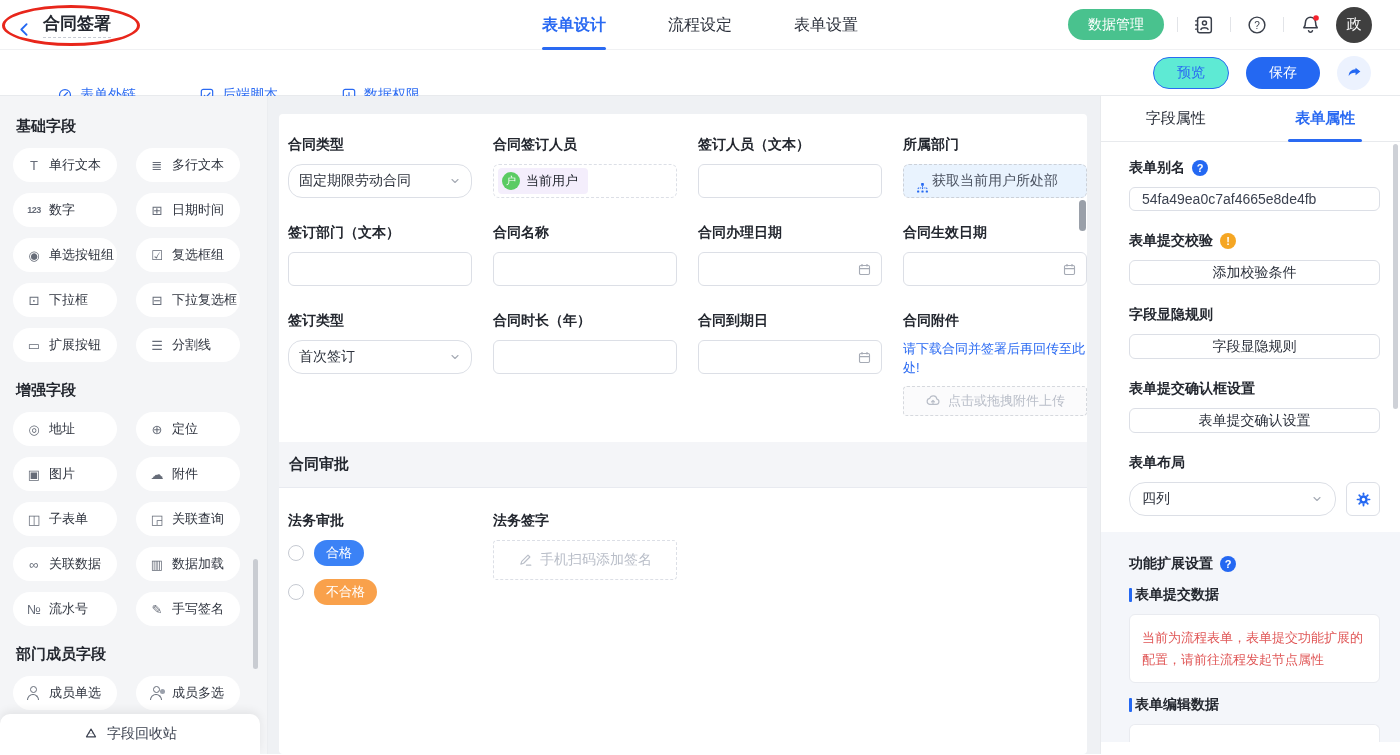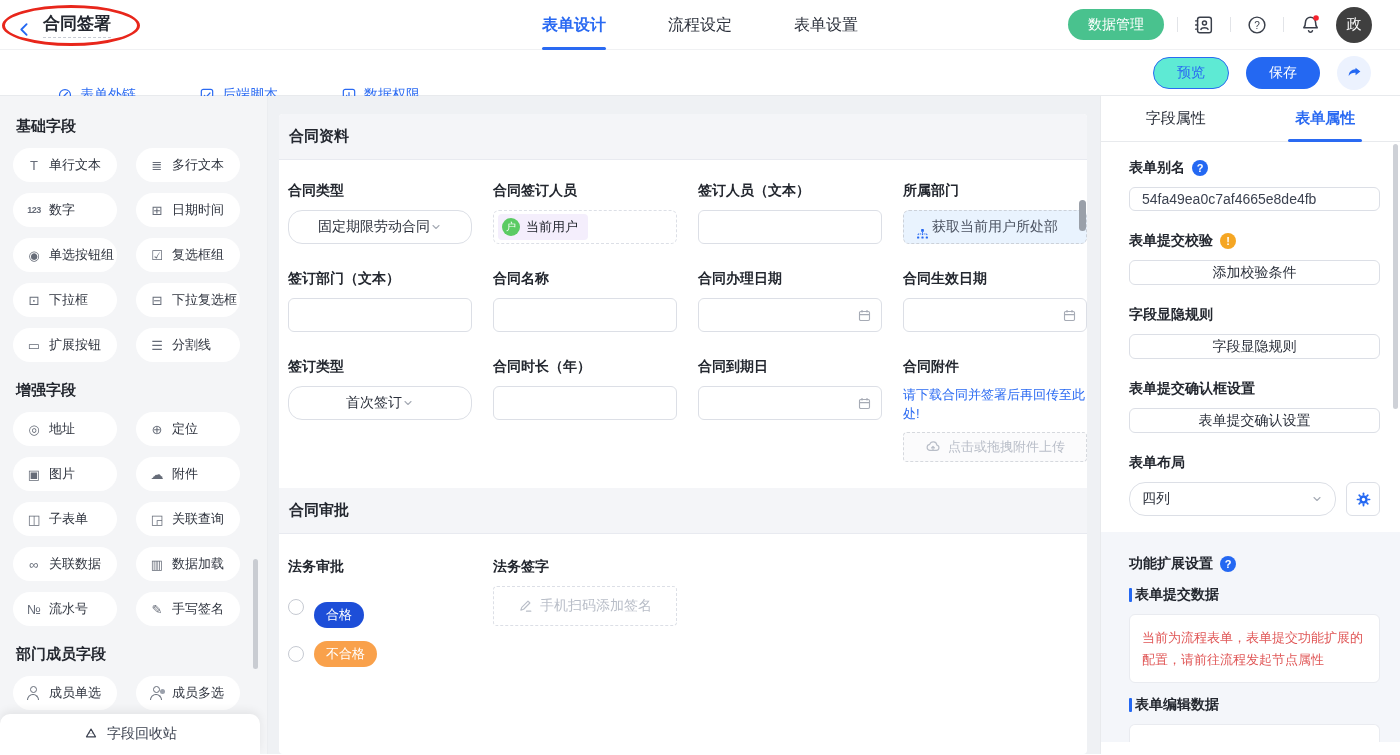--- a/index.html
+++ b/index.html
@@ -71,21 +71,21 @@
   
   .canvas{ flex:1; background:#eff1f4; position:relative; padding:18px 13px 0 11px; overflow:hidden; }
   .form-card{ background:#fff; border-radius:4px; width:808px; height:640px; overflow:hidden; }
   .section-head{ background:#f4f5f8; height:46px; display:flex; align-items:center; padding:0 10px;
     font-size:15px; font-weight:700; color:#23272f; border-bottom:1px solid #e8eaf0; }
   .form-grid{ display:grid; grid-template-columns:repeat(4,184px); column-gap:21px; row-gap:26px;
     padding:22px 9px 26px; align-items:start; }
   .field-label{ font-size:14px; font-weight:600; color:#23272f; margin-bottom:10px; white-space:nowrap; }
   .control{ height:34px; border:1px solid #dcdfe6; border-radius:6px; background:#fff;
     display:flex; align-items:center; padding:0 10px; font-size:14px; color:#2b303b; position:relative; cursor:pointer; }
-  .control.is-select{ justify-content:center;border-radius:14px; }
+  .control.is-select{ justify-content:space-between;border-radius:14px; }
   .control.is-input{ cursor:text; }
   .control.dashed{ border-style:dashed; padding:0 4px; }
   .control.date .cal{ position:absolute; right:9px; top:9px; }
   .user-tag{ height:26px; background:#f4eefc; border-radius:4px; display:flex; align-items:center;
     gap:6px; padding:0 10px 0 4px; font-size:13px; color:#23272f; }
   .tag-avatar{ width:18px; height:18px; border-radius:50%; background:#5BCB63; color:#fff;
     font-size:10px; display:flex; align-items:center; justify-content:center; }
   .control.dept{ background:#e9f3fe; border-style:dashed; border-color:#ccd1d9; color:#4b5260;
     justify-content:center; overflow:hidden; white-space:nowrap; cursor:pointer; }
   .dept-org-icon{ position:absolute; left:12px; bottom:2px; }
@@ -344,21 +344,20 @@
           </svg>
       </span>
       <span>字段回收站</span>
     </div>
     <div class="sidebar-scrollbar"></div>
   </div>
 
   <div class="canvas">
     <div class="form-card">
 
-      <div class="section-head">合同资料</div>
 
       <div class="form-grid">
 
         <div class="field">
           <div class="field-label">合同类型</div>
           <div class="control is-select">
             <span>固定期限劳动合同</span>
             <span>
               <svg width="12" height="12" viewBox="0 0 24 24">
                   <path d="M6 9l6 6 6-6" fill="none" stroke="#a6abb5" stroke-width="2.2" stroke-linecap="round" stroke-linejoin="round"></path>
@@ -468,21 +467,21 @@
       </div>
 
       <div class="section-head">合同审批</div>
 
       <div class="approval-grid">
         <div class="field">
           <div class="field-label">法务审批</div>
           <div id="legal-options">
               <div class="radio-row">
                 <span class="radio"></span>
-                <span class="opt-pill" style="background: #1d4ed8; margin-top: 16px;">合格</span>
+                <span class="opt-pill" style="background: #3b82f6;">合格</span>
               </div>
               <div class="radio-row">
                 <span class="radio"></span>
                 <span class="opt-pill" style="background: rgb(249, 161, 75);">不合格</span>
               </div>
             </div>
         </div>
         <div class="field">
           <div class="field-label">法务签字</div>
           <div class="sign-box">

